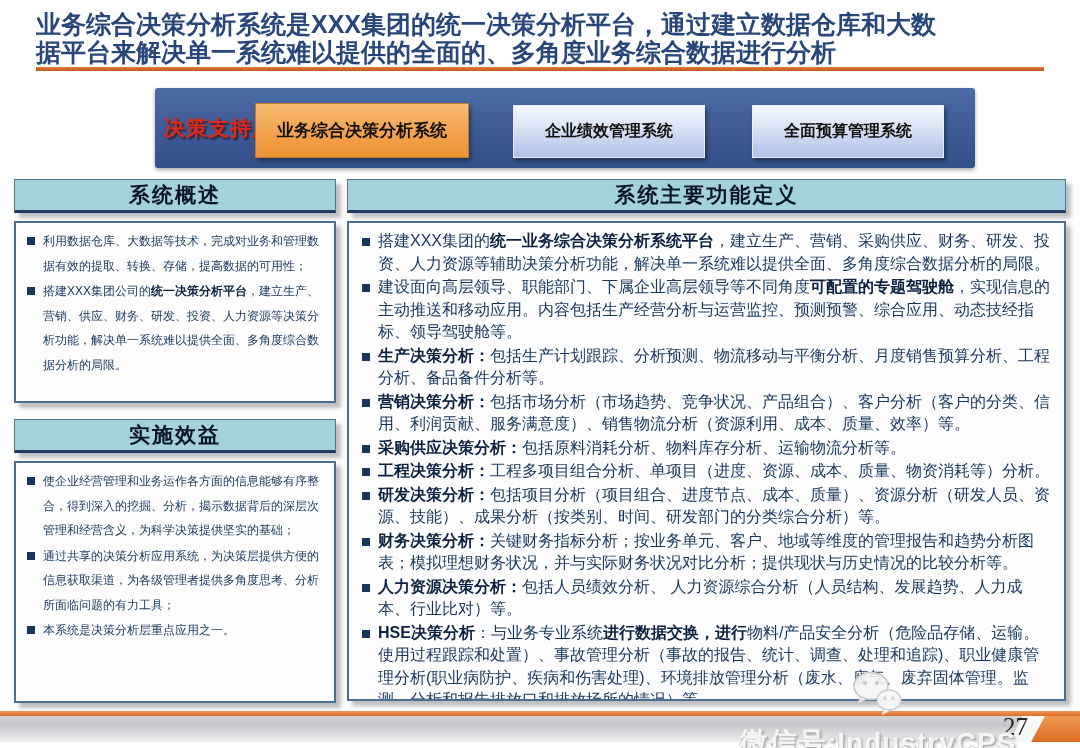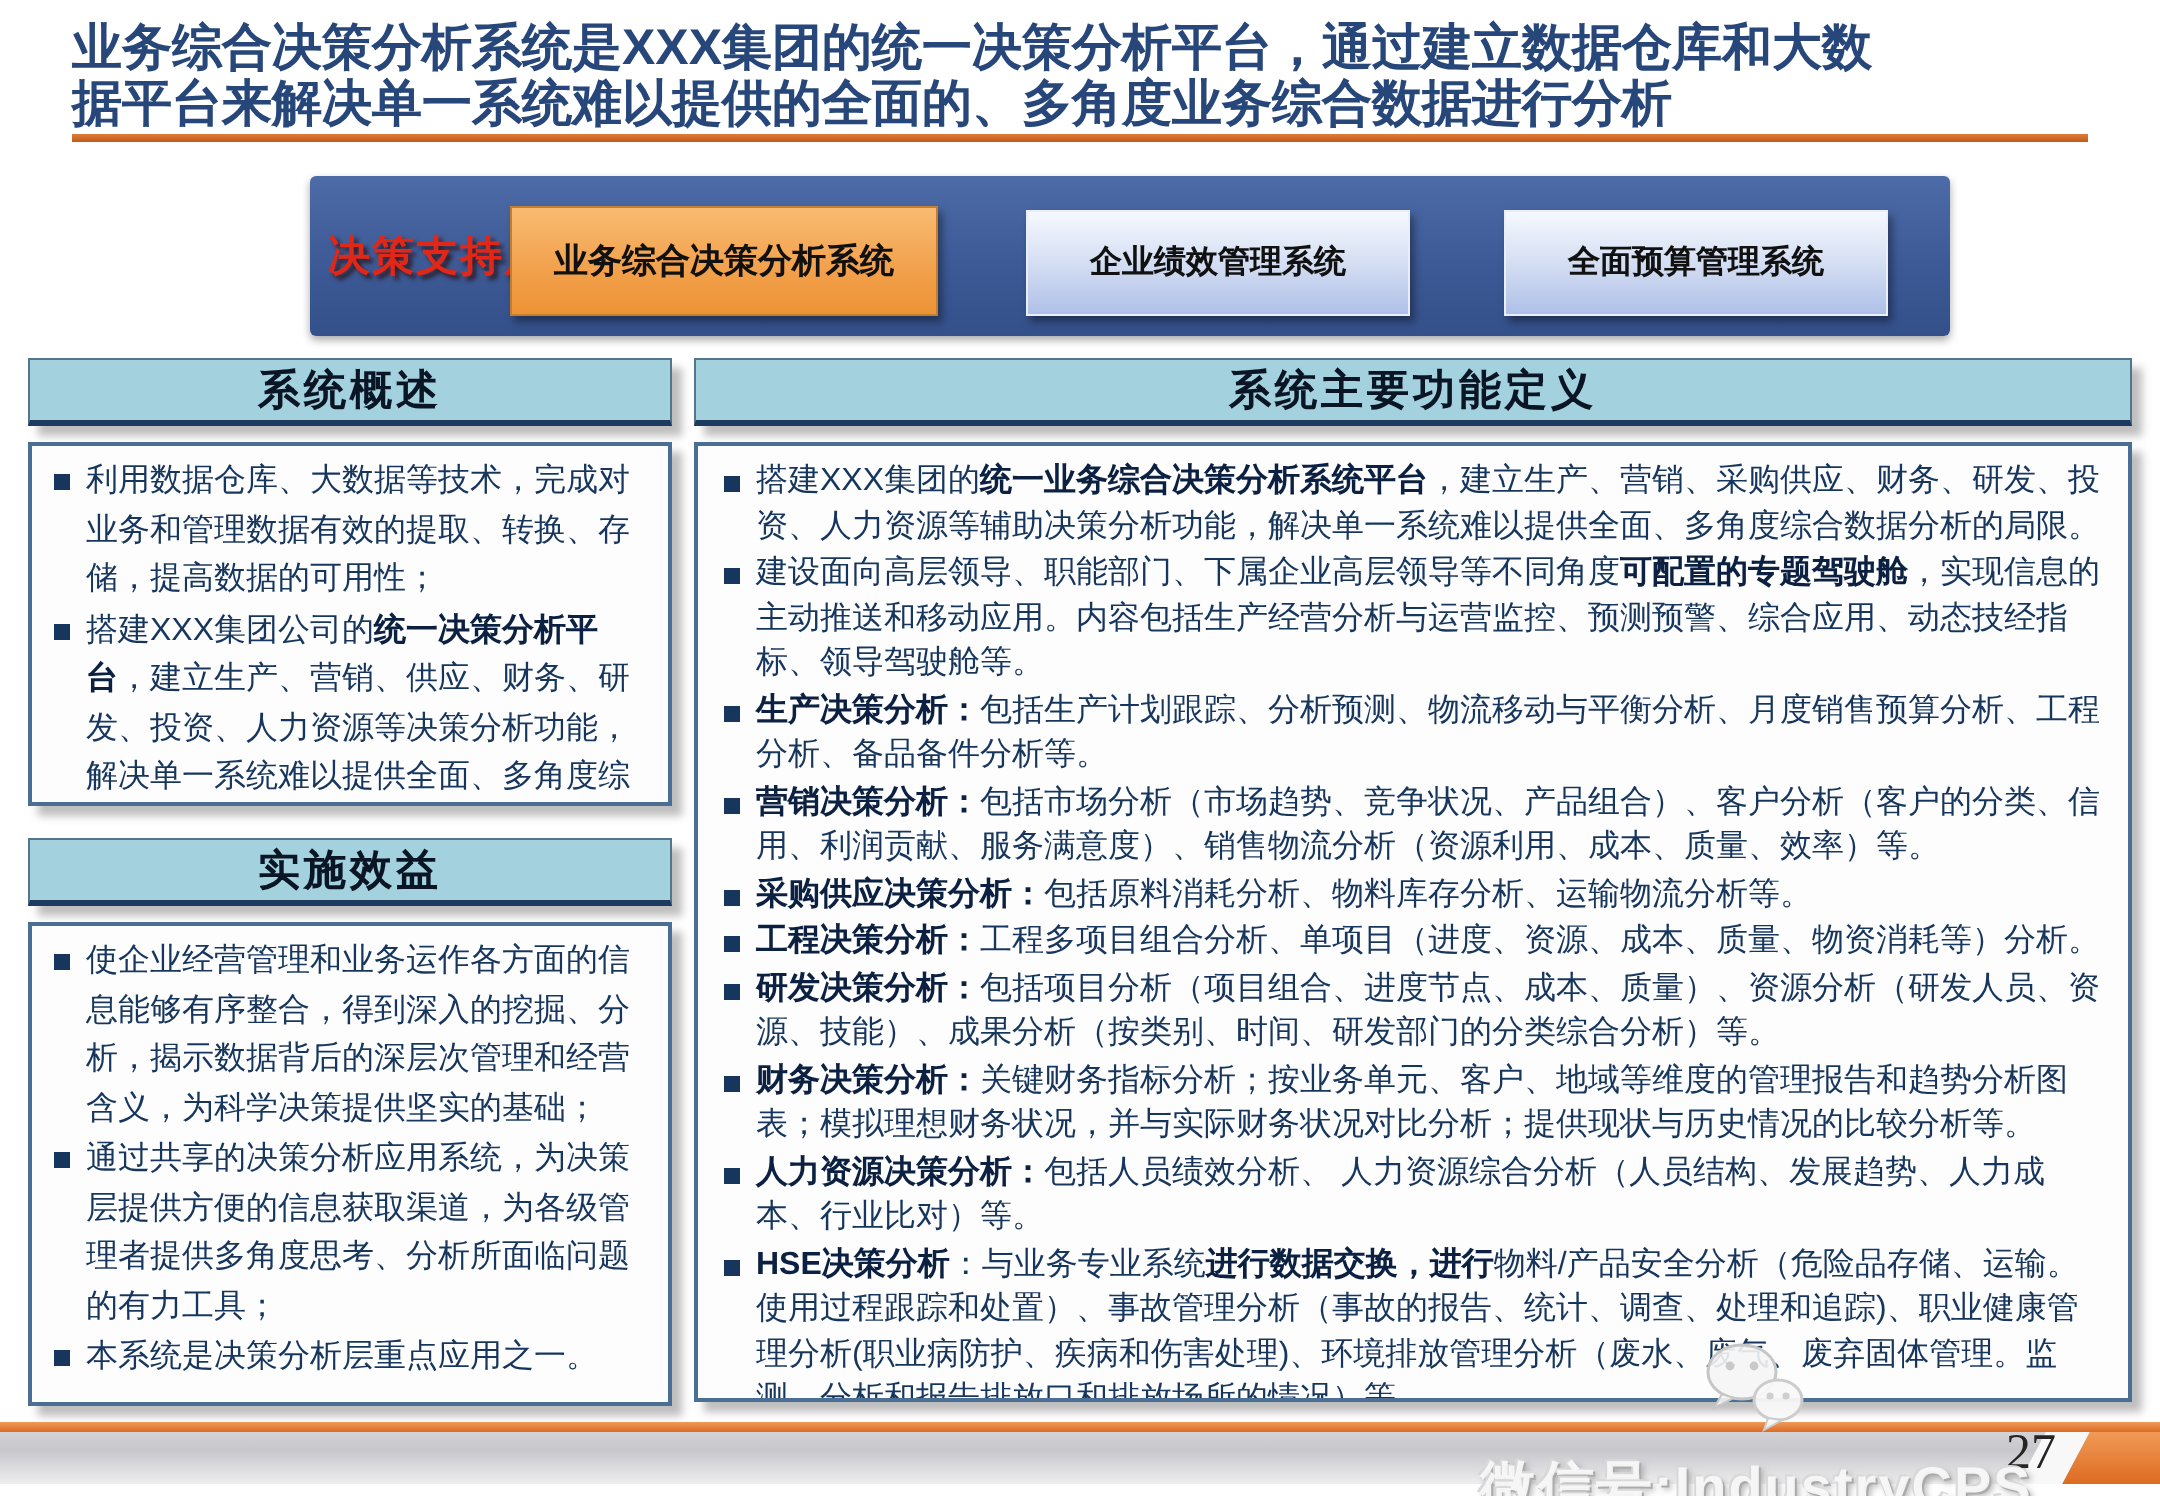--- a/index.html
+++ b/index.html
@@ -70,21 +70,21 @@
   #overview-header{left:14px;top:179px;width:322px;height:34px;}
   #overview-body  {left:14px;top:221px;width:322px;height:182px;}
   #benefits-header{left:14px;top:419px;width:322px;height:34px;}
   #benefits-body  {left:14px;top:461px;width:322px;height:242px;}
   #main-header    {left:347px;top:179px;width:719px;height:34px;}
   #main-body      {left:347px;top:221px;width:719px;height:480px;padding:7px 10px;}
   ul.blist{list-style:none;margin:0;padding:0;}
   ul.blist li{display:flex;margin:0 0 1px 0;}
   .bm{flex:0 0 auto;width:8px;height:8px;background:var(--text-navy,#17365D);margin:8px 8px 0 3px;}
   .bt{flex:1;color:var(--text-navy,#17365D);}
-  #overview-body .bt,#benefits-body .bt{font-size:16px;line-height:24.5px;}
+  #overview-body .bt,#benefits-body .bt{font-size:12px;line-height:24.5px;}
   #main-body .bt{font-size:16px;line-height:22.5px;}
   .bt .b{font-weight:bold;color:#0C2142;}
   
   .footer-line{
     position:absolute;left:0;top:711px;width:1080px;height:5px;
     background:linear-gradient(180deg,#EE9A5C,var(--footer-orange,#DD6B22));
   }
   .footer-band{
     position:absolute;left:0;top:716px;width:1080px;height:26px;
     background:linear-gradient(180deg,#D3D3D7,#C7C7CC 35%,#EEEEF0);

